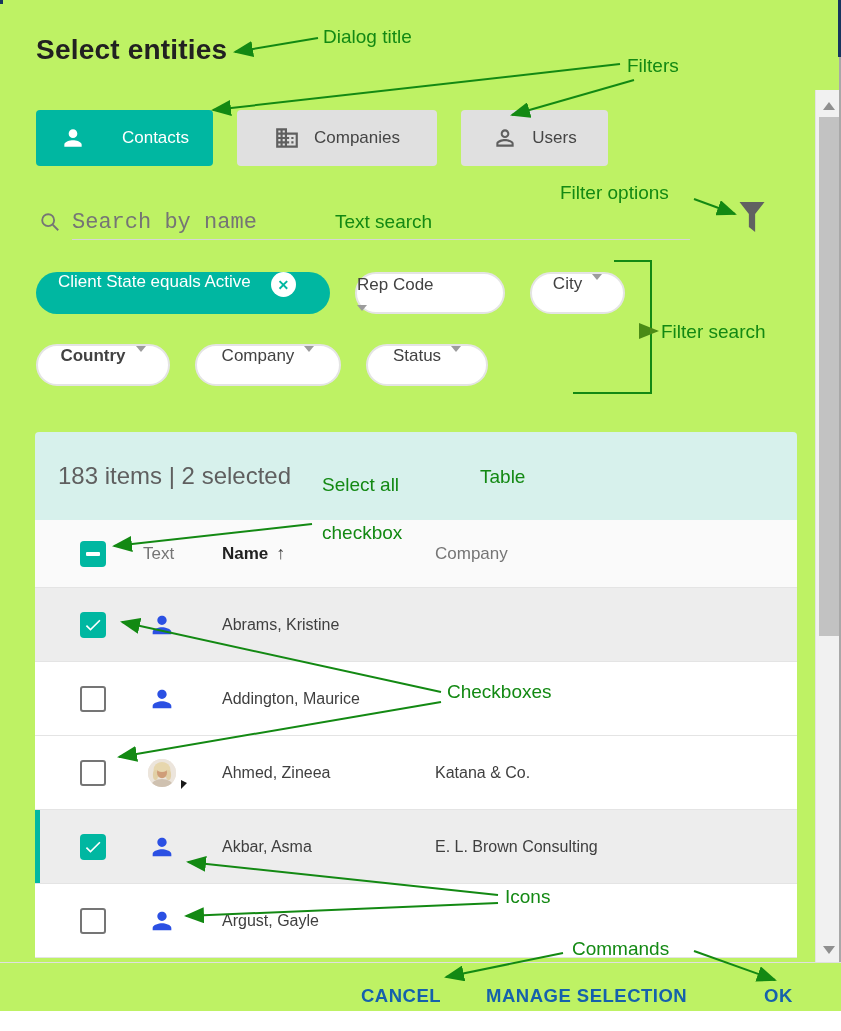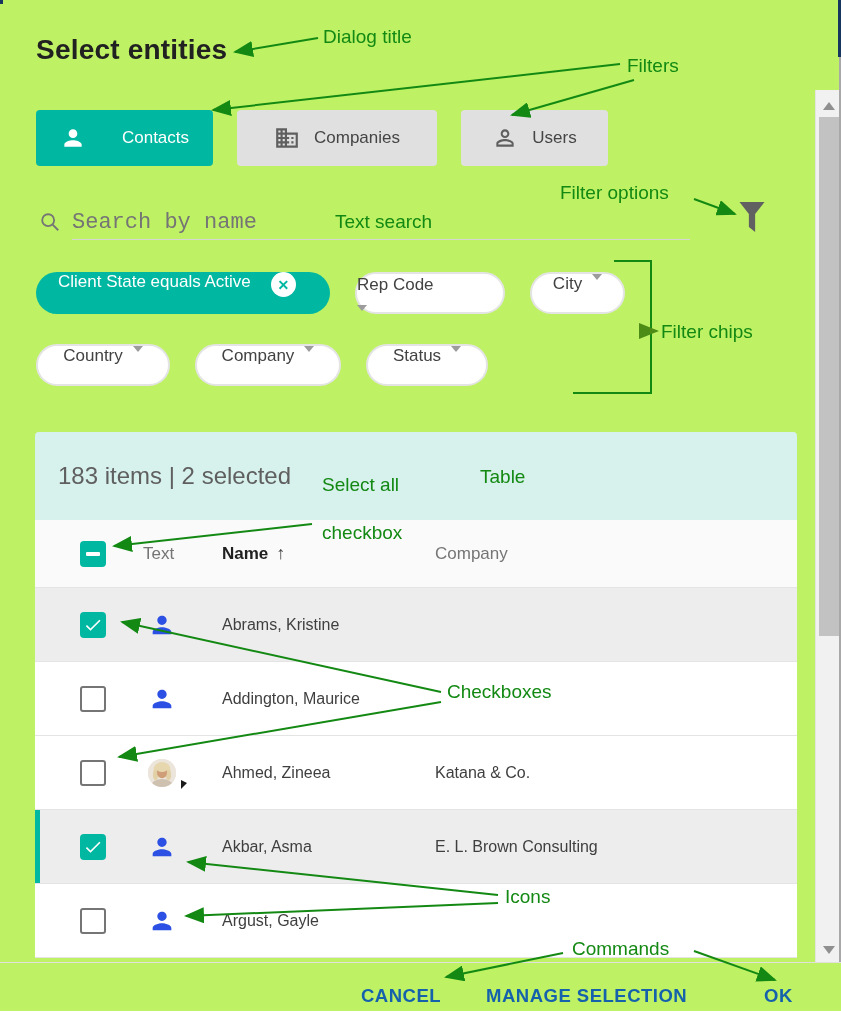--- a/index.html
+++ b/index.html
@@ -37,21 +37,21 @@
   
   .chip-row1{position:absolute; left:36px; top:272px; display:flex; gap:25px;}
   .chip-row2{position:absolute; left:36px; top:344px; display:flex; gap:25px;}
   .chip{height:42px; border-radius:21px; display:flex; align-items:flex-start; justify-content:center; gap:10px;
         border:2px solid #e4e4e4; background:#fff; color:#424242; font-size:17px; cursor:pointer;}
   .chip .caret{width:0; height:0; border-left:5.5px solid transparent; border-right:5.5px solid transparent; border-top:6px solid #9c9c9c;}
   .chip.active{background:var(--teal); border:none; color:#fff; font-weight:500; justify-content:flex-start; padding:0 12px 0 22px;}
   .chip.active .remove{width:25px; height:25px; margin-left:10px; border-radius:50%; background:#fff; color:var(--teal);
         display:flex; align-items:center; justify-content:center; font-size:14px; font-weight:700; cursor:pointer;}
   .chip.w-active{width:294px;} .chip.w-rep{width:150px;flex-direction:column;} .chip.w-city{width:95px;}
-  .chip.w-country{width:134px;} .chip.w-company{width:146px;} .chip.w-status{width:122px;}
+  .chip.w-country{width:134px;font-weight:bold;} .chip.w-company{width:146px;} .chip.w-status{width:122px;}
 
   
   .table{position:absolute; left:35px; top:432px; width:762px; height:526px; overflow:hidden;}
   .table-summary{height:88px; background:var(--teal-light); border-radius:4px 4px 0 0; display:flex; align-items:center;
                  padding-left:23px; font-size:24px; color:#5f5f5f;}
   .thead{position:relative; height:68px; background:#fafafa; border-bottom:1px solid #e4e4e4; font-size:17px;}
   .thead .col-icon{position:absolute; left:108px; top:24px; color:#757575;}
   .thead .col-name{position:absolute; left:187px; top:23px; color:#212121; font-weight:700;}
   .thead .sort-arrow{color:#424242; font-weight:400; margin-left:8px; font-size:18px;}
   .thead .col-company{position:absolute; left:400px; top:24px; color:#757575;}
@@ -289,21 +289,21 @@
   </div>
 
   <div class="corner-mark"></div>
   <div class="edge-navy"></div>
   <div class="edge-gray"></div>
 
   <div class="note" style="left:323px; top:26px;">Dialog title</div>
   <div class="note" style="left:627px; top:55px;">Filters</div>
   <div class="note" style="left:560px; top:182px;">Filter options</div>
   <div class="note" style="left:335px; top:211px;">Text search</div>
-  <div class="note" style="left:661px; top:321px;">Filter chips</div>
+  <div class="note" style="left:661px; top:321px;">Filter search</div>
   <div class="note" style="left:480px; top:466px;">Table</div>
   <div class="note" style="left:322px; top:474px;">Select all</div>
   <div class="note" style="left:322px; top:522px;">checkbox</div>
   <div class="note" style="left:447px; top:681px;">Checkboxes</div>
   <div class="note" style="left:505px; top:886px;">Icons</div>
   <div class="note" style="left:572px; top:938px;">Commands</div>
 
   <svg id="arrow-overlay">
     <defs>
       <marker id="arw" markerWidth="10" markerHeight="8" refX="9" refY="4" orient="auto">

